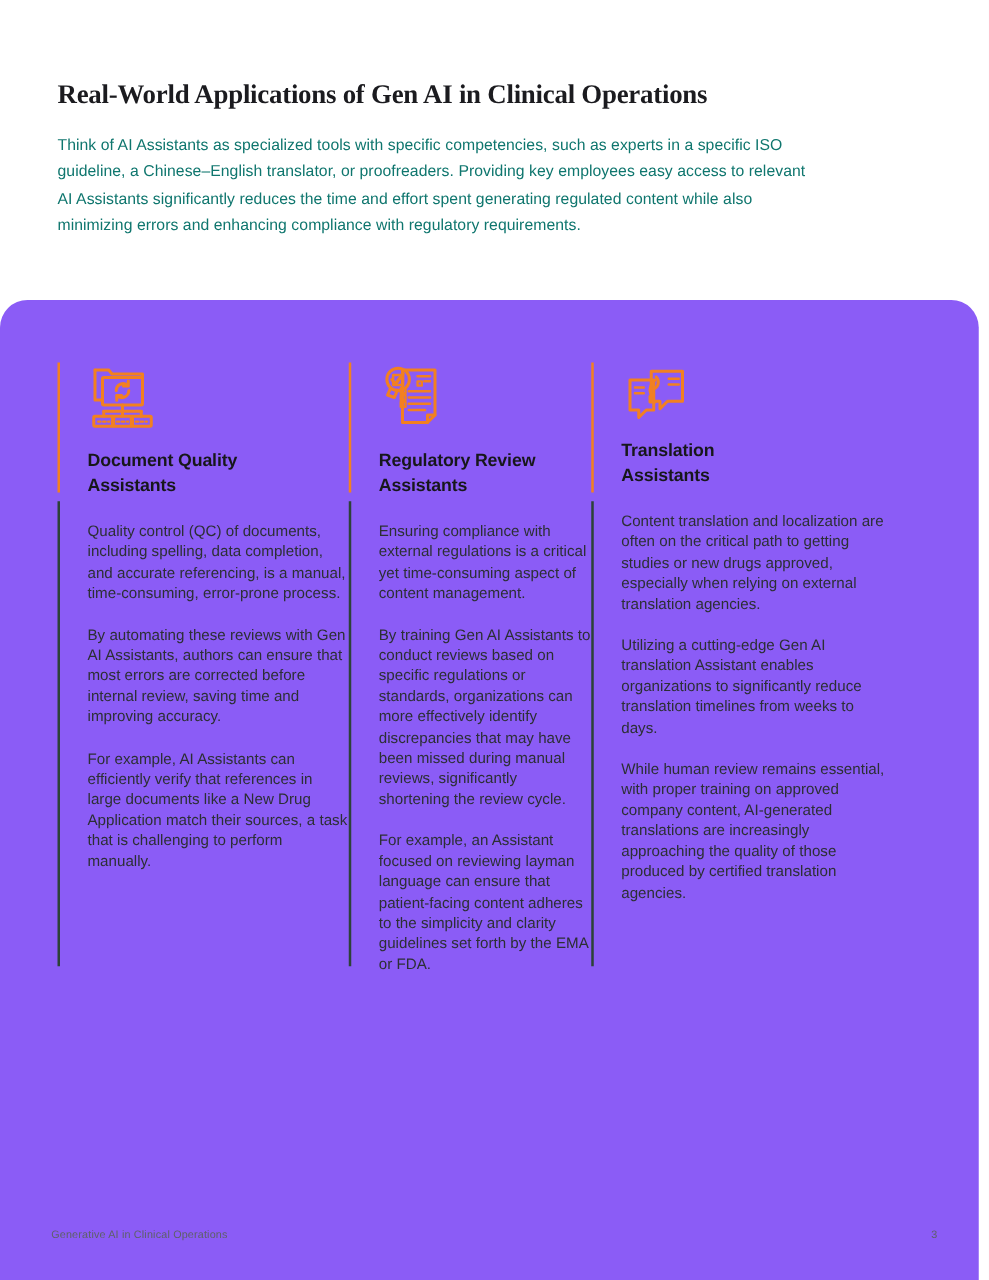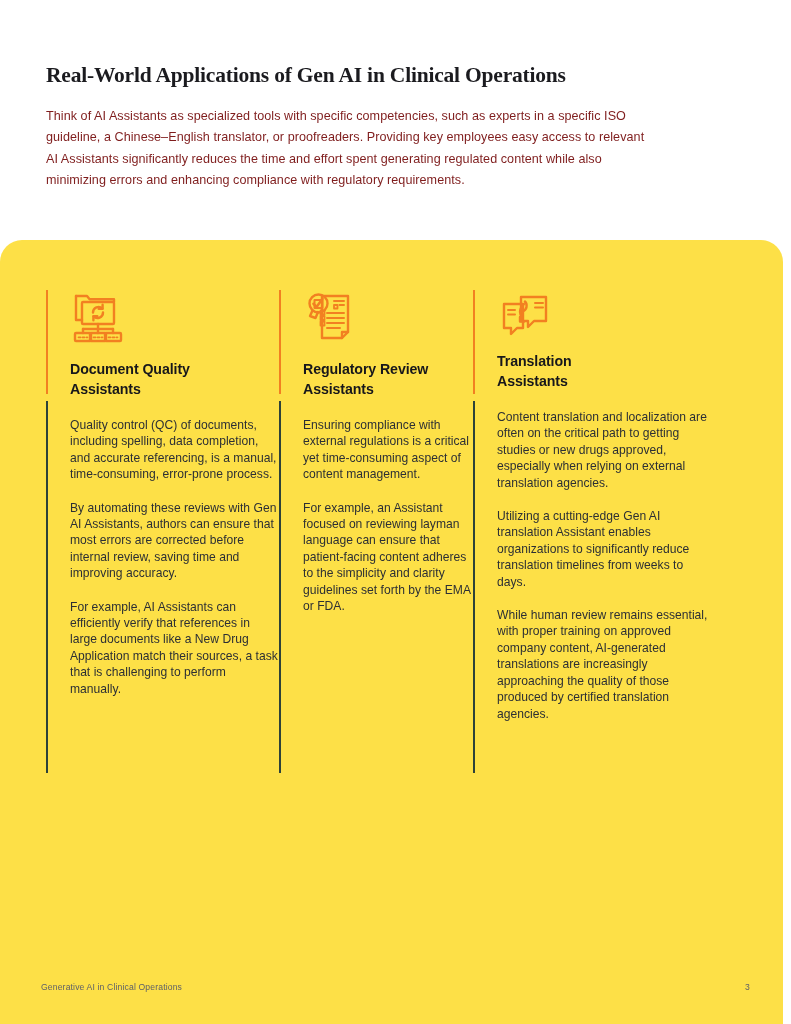--- a/index.html
+++ b/index.html
@@ -34,34 +34,34 @@
     font-weight: 700;
     letter-spacing: -0.2px;
     color: #1b1b1f;
     margin: 0 0 17px 0;
     line-height: 1.25;
     font-family: Liberation Serif, serif;
   }
   .intro {
     font-size: 12.6px;
     line-height: 21.5px;
-    color: #7f1d1d;
+    color: #0f766e;
     margin: 0;
     width: 600px;
     letter-spacing: 0.05px;
   }
 
   
   .panel {
     position: absolute;
     left: 0;
     top: 240px;
     width: 783px;
     height: 784px;
-    background: #fde047;
+    background: #8b5cf6;
     border-radius: 22px 22px 0 0;
   }
 
   
   .columns {
     position: absolute;
     left: 46px;
     top: 50px;
     width: 700px;
     display: flex;
@@ -208,20 +208,21 @@
             <path d="M11.5 10 h8 v8 h-8 Z" stroke-width="2"></path>
             <path d="M10.5 13.8 l3 3.2 l6 -8.2" stroke-width="2.6"></path>
           </svg>
         </span>
 
         <h2 class="col-title">Regulatory Review
 Assistants</h2>
 
         <div class="body-text">
           <p>Ensuring compliance with external regulations is a critical yet time-consuming aspect of content management.</p>
+          <p>By training Gen AI Assistants to conduct reviews based on specific regulations or standards, organizations can more effectively identify discrepancies that may have been missed during manual reviews, significantly shortening the review cycle.</p>
           <p>For example, an Assistant focused on reviewing layman language can ensure that patient-facing content adheres to the simplicity and clarity guidelines set forth by the EMA or FDA.</p>
         </div>
       </div>
 
       <div class="column col-3">
         <span class="rule-orange"></span>
         <span class="rule-dark"></span>
 
         <span class="icon-wrap">
           <svg width="56" height="56" viewBox="0 0 56 56" fill="none" stroke="#f28021" stroke-width="2.4" stroke-linecap="round" stroke-linejoin="round">

